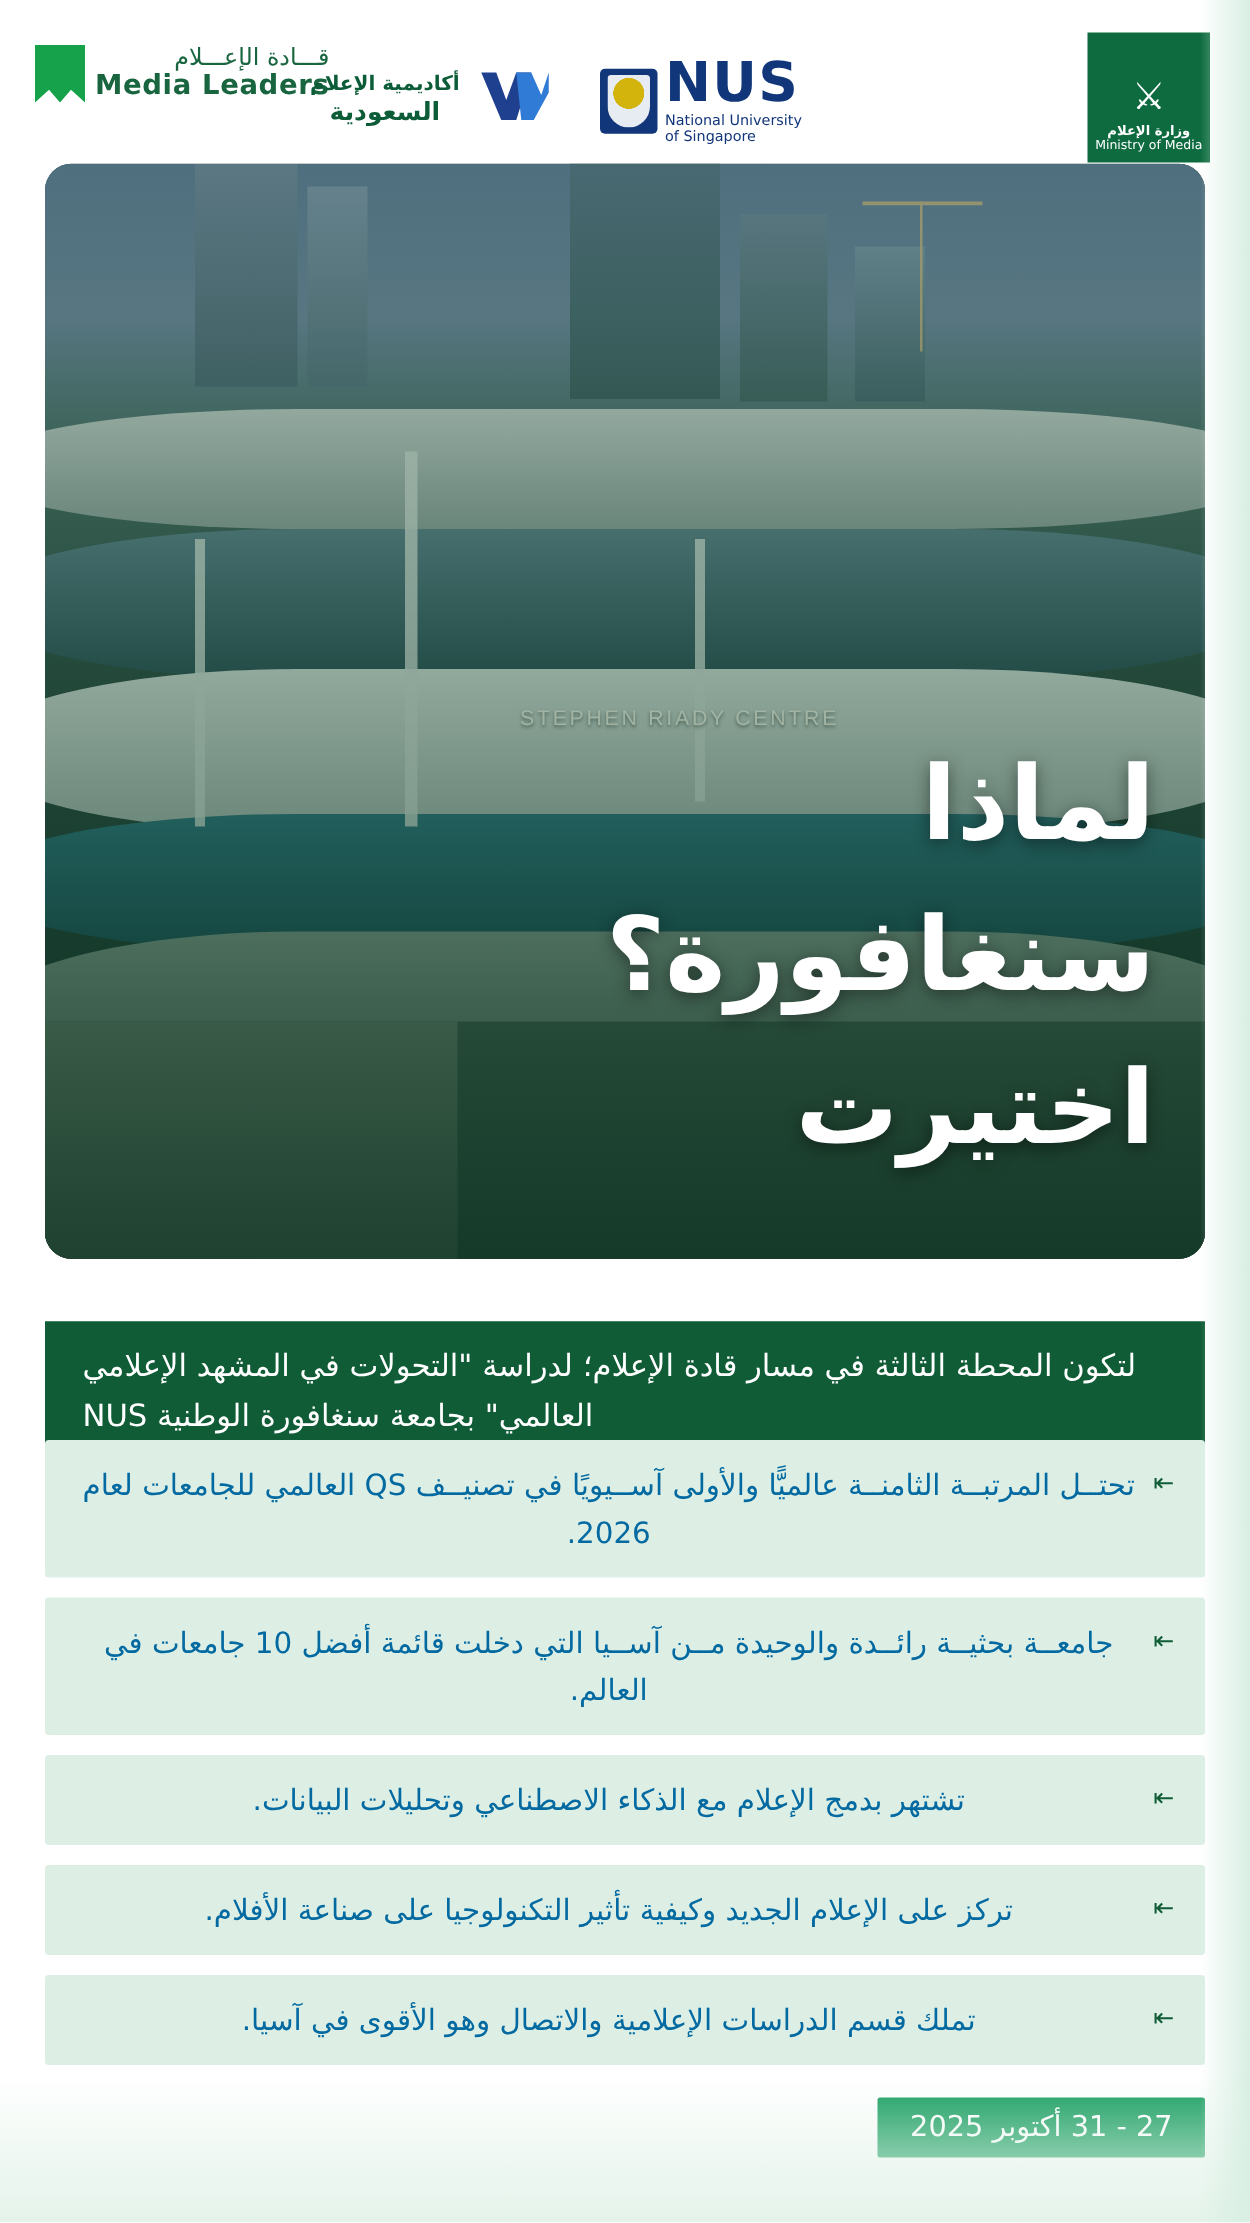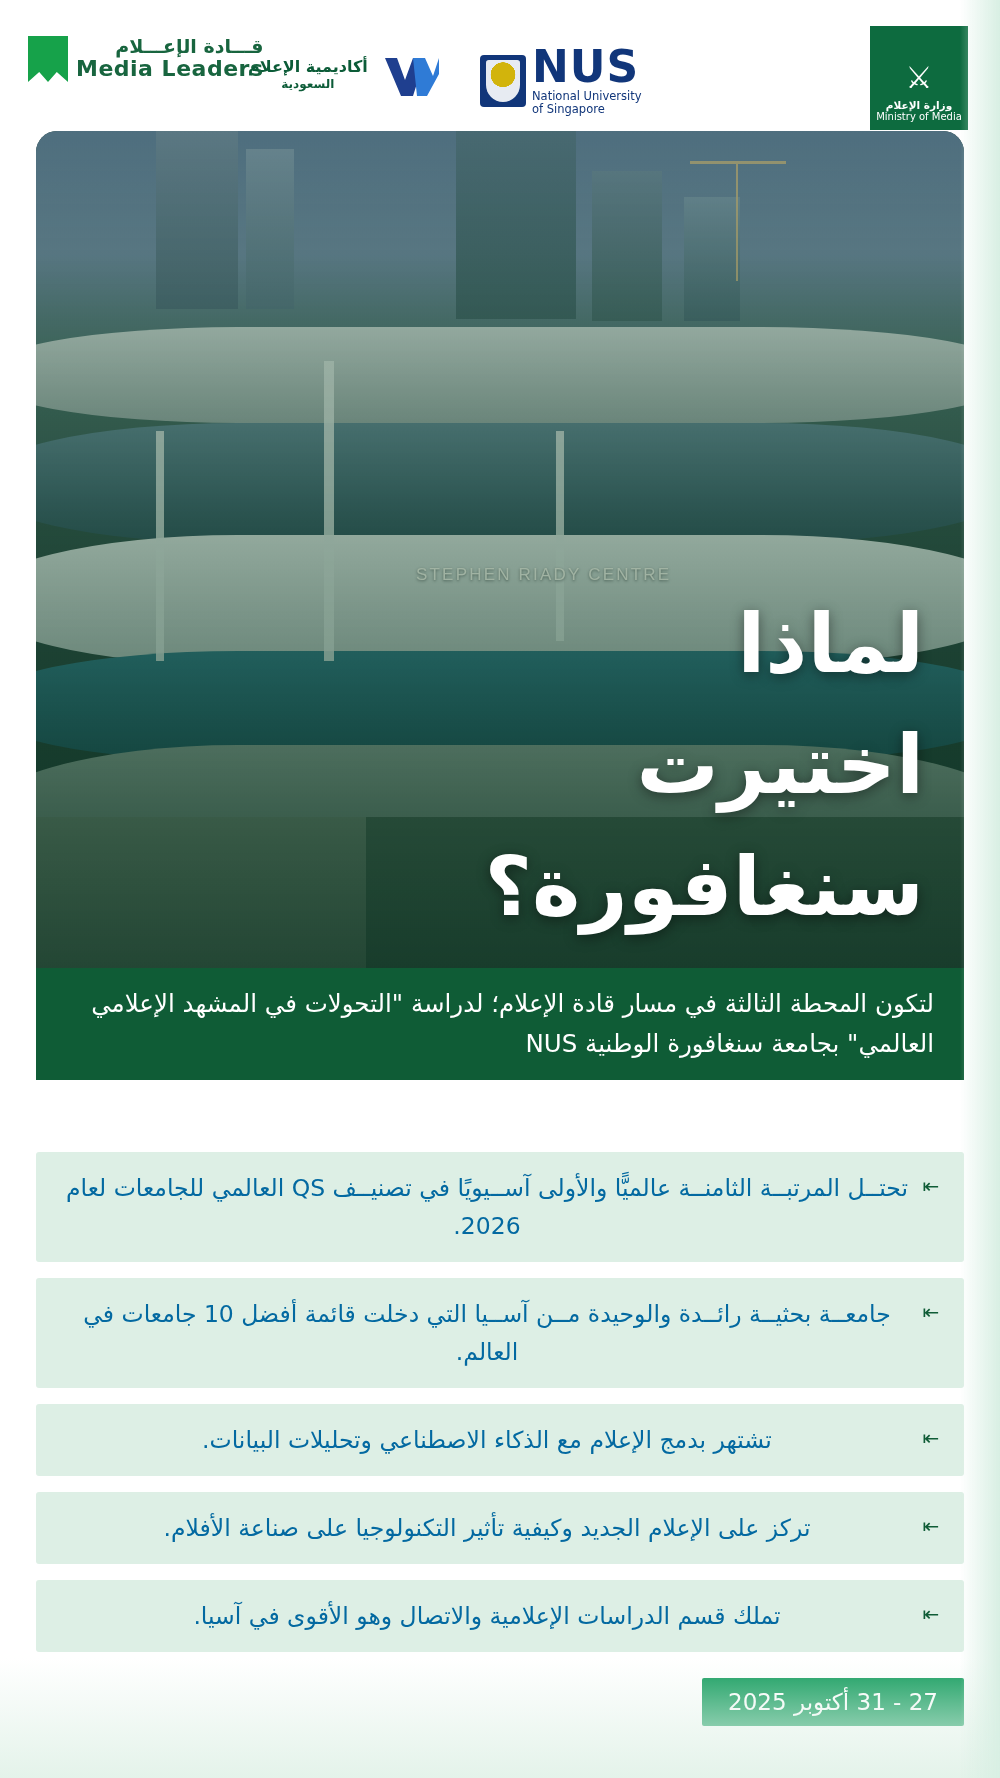--- a/index.html
+++ b/index.html
@@ -50,21 +50,21 @@
     position: absolute;
     left: 28px;
     top: 8px;
     display: flex;
     align-items: center;
     gap: 8px;
   }
   .ml-text { text-align: right; line-height: 1.05; }
   .ml-ar {
     font-size: 19px;
-    font-weight: 700;
+    font-weight: 400;
     color: #18653f;
     letter-spacing: 1px;
   }
   .ml-en {
     font-size: 22px;
     font-weight: 700;
     color: #18653f;
     letter-spacing: .5px;
     direction: ltr;
   }
@@ -77,21 +77,21 @@
   .logo-academy {
     position: absolute;
     left: 248px;
     top: 12px;
     text-align: center;
     line-height: 1.25;
     color: #0c5c38;
     margin-top: 17px;
   }
   .logo-academy .a1 { font-size: 16px; font-weight: 700; }
-  .logo-academy .a2 { font-size: 12px; font-weight: 700; letter-spacing: 2px; }
+  .logo-academy .a2 { font-size: 20px; font-weight: 700; letter-spacing: 2px; }
 
   .logo-mark-blue {
     position: absolute;
     left: 383px;
     top: 26px;
     width: 58px; height: 46px;
   }
 
   .logo-nus {
     position: absolute;
@@ -247,29 +247,29 @@
     line-height: 1.48;
     text-shadow: 0 3px 14px rgba(0,0,0,.45);
   }
   .hero-title div { white-space: nowrap; }
 
   
   .caption {
     position: absolute;
     left: 36px;
     right: 36px;
-    top: 968px;
+    top: 1057px;
     height: 112px;
     background: #0f5c36;
     color: #ffffff;
     box-sizing: border-box;
-    padding: 16px 30px 0 16px;
+    padding: 16px 30px 0 30px;
     font-size: 24.5px;
     line-height: 1.62;
-    text-align: right;
+    text-align: left;
   }
 
   
   .bullets {
     position: absolute;
     left: 36px;
     right: 36px;
     top: 1152px;
   }
   .bullet {
@@ -373,22 +373,22 @@
       <div class="pillar p1"></div>
       <div class="pillar p2"></div>
       <div class="pillar p3"></div>
       <div class="ground"></div>
       <div class="plaza"></div>
       <div class="centre-sign">STEPHEN RIADY CENTRE</div>
     </div>
     <div class="hero-tint"></div>
     <div class="hero-title">
       <div>لماذا</div>
+      <div>سنغافورة؟</div>
       <div>اختيرت</div>
-      <div>سنغافورة؟</div>
     </div>
   </div>
 
   <div class="caption">لتكون المحطة الثالثة في مسار قادة الإعلام؛ لدراسة "التحولات في المشهد الإعلامي العالمي" بجامعة سنغافورة الوطنية NUS</div>
 
   <div class="bullets">
 
     <div class="bullet tall">
       <div class="bullet-arrow">⇤</div>
       <div class="bullet-text">تحتــل المرتبــة الثامنــة عالميًّا والأولى آســيويًا في تصنيــف QS العالمي للجامعات لعام 2026.</div>

